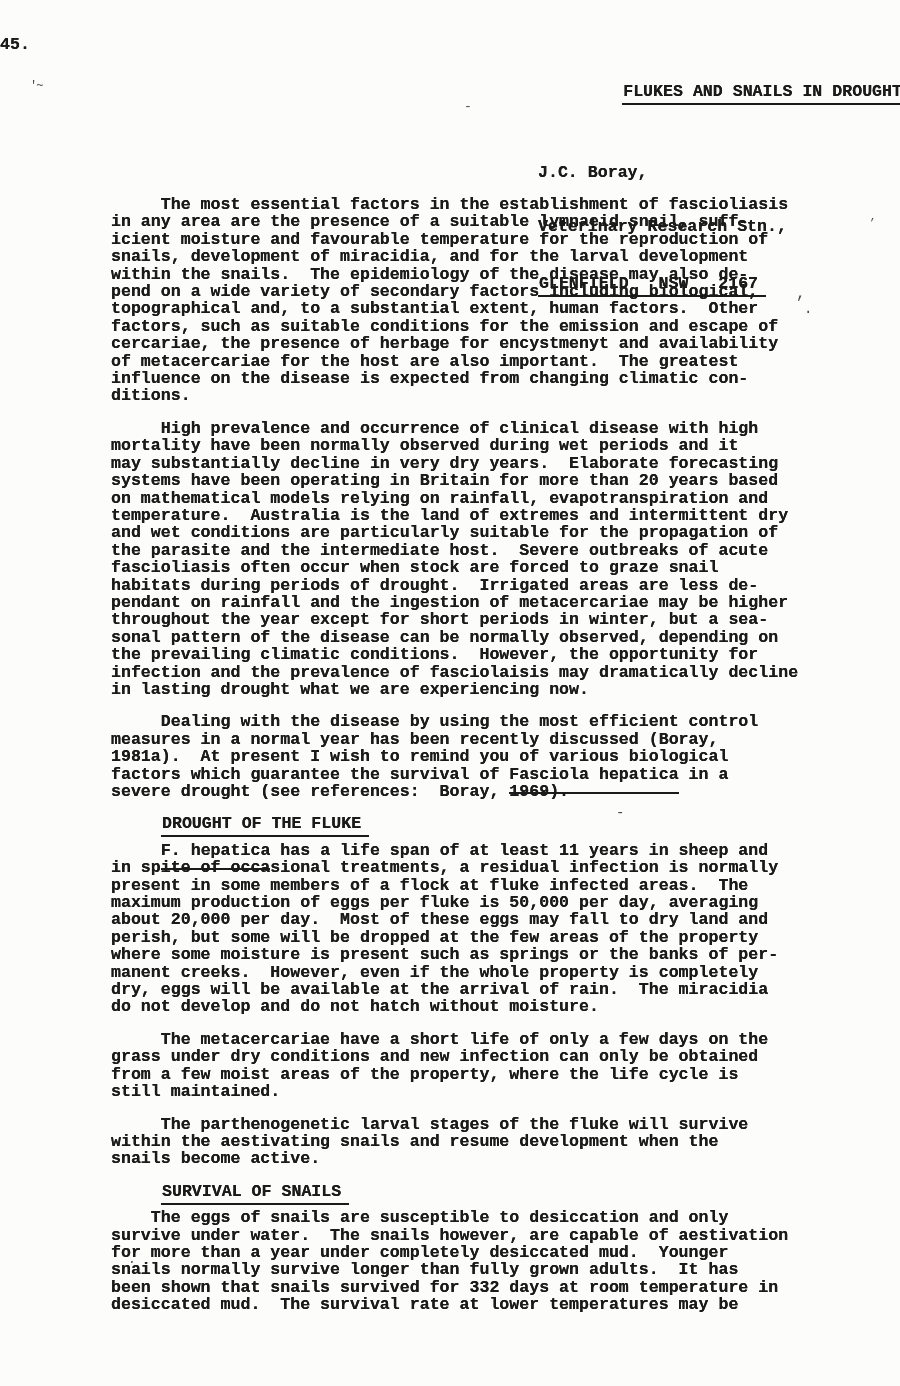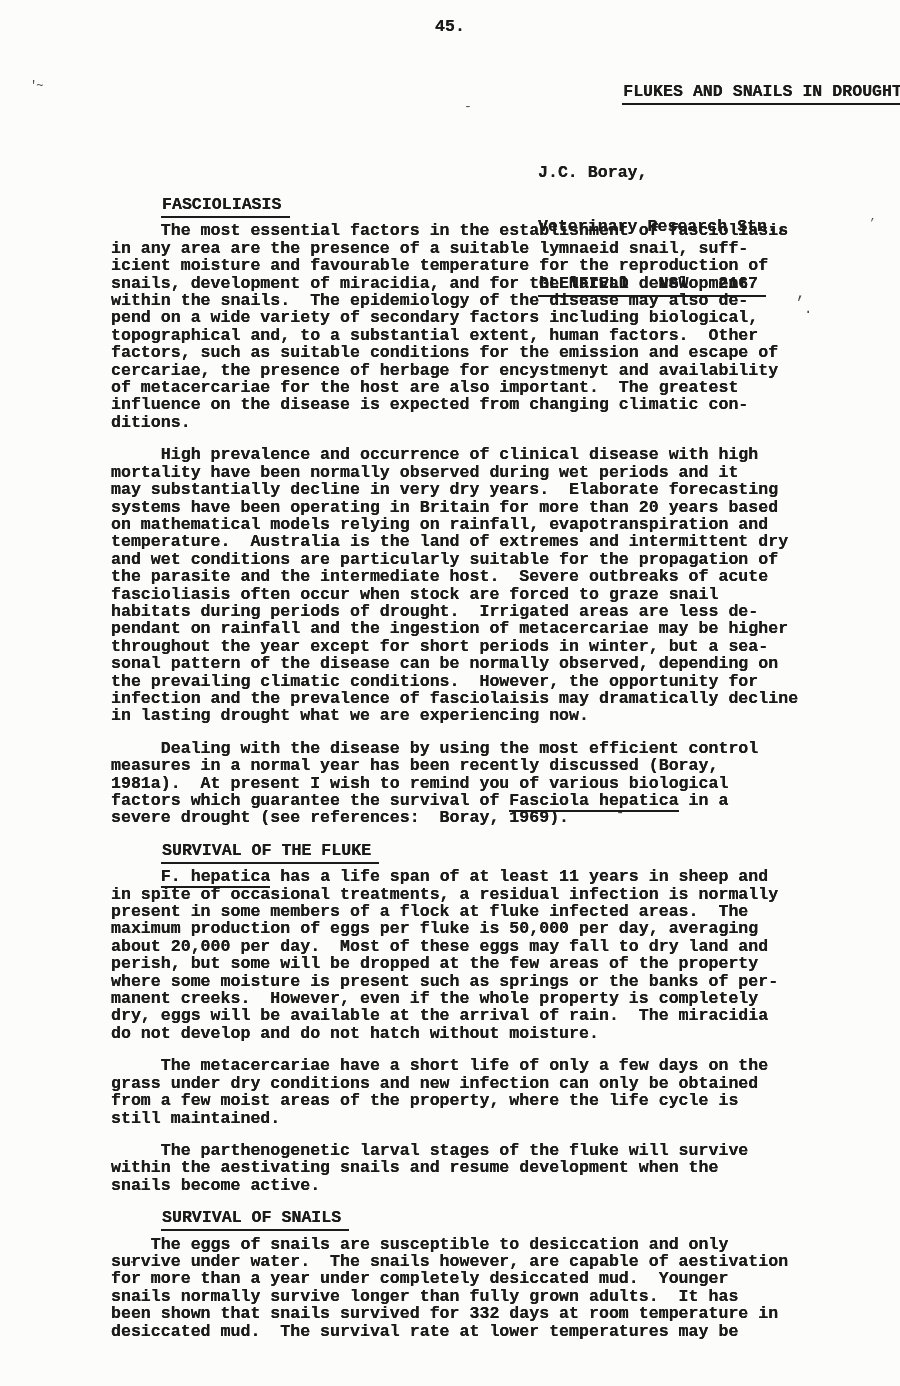--- a/index.html
+++ b/index.html
@@ -8,22 +8,21 @@
     width:900px;height:1386px;
     background:#fcfcfa;
     color:#1b1b1b;
     font-family:"Liberation Mono","DejaVu Sans Mono",monospace;
     font-size:16.6px;
     font-weight:700;
     text-shadow:0 0 .4px currentColor;
     overflow:hidden;
   }
   .pageno{
-    position:absolute;top:17px;left:0;width:100%;
-    text-align:center;
+    position:absolute;top:35px;left:0;width:100%;
   }
   .title-row{
     position:absolute;top:82px;left:10px;width:100%;
     text-align:right;
   }
   .u-ext{
     border-bottom:2.5px solid #1b1b1b;
     padding:0 8px 2px 1px;
   }
   .author{
@@ -32,21 +31,21 @@
   }
   .author .addr{margin-top:3px;}
   .body{
     position:absolute;left:111px;top:196px;width:740px;
     line-height:17.4px;
   }
   .heading{margin:0 0 9px 50px;}
   .para{white-space:pre;margin:0 0 15px 0;}
   .species{
     border-bottom:2px solid currentColor;
-    padding-bottom:0;
+    padding-bottom:8px;
   }
   .artifact{
     position:absolute;color:#4a4a4a;font-weight:400;
     text-shadow:none;line-height:1;
   }
   #a1{left:30px;top:80px;font-size:12px;letter-spacing:-1px;}
   #a2{left:464px;top:100px;font-size:13px;}
   #a3{left:869px;top:218px;font-size:11px;}
   #a4{left:796px;top:286px;font-size:16px;}
   #a5{left:804px;top:305px;font-size:14px;}
@@ -63,21 +62,20 @@
   <div class="title-row"><span class="u-ext">FLUKES AND SNAILS IN DROUGHT</span></div>
 
   <div class="author">
     <div>J.C. Boray,</div>
     <div>Veterinary Research Stn.,</div>
     <div class="addr"><span class="u-ext">GLENFIELD   NSW   2167</span></div>
   </div>
 
   <div class="body">
 
-    <div class="heading"><span class="u-ext">FASCIOLIASIS</span></div>
 
     <div class="para">     The most essential factors in the establishment of fascioliasis
 in any area are the presence of a suitable lymnaeid snail, suff-
 icient moisture and favourable temperature for the reproduction of
 snails, development of miracidia, and for the larval development
 within the snails.  The epidemiology of the disease may also de-
 pend on a wide variety of secondary factors including biological,
 topographical and, to a substantial extent, human factors.  Other
 factors, such as suitable conditions for the emission and escape of
 cercariae, the presence of herbage for encystmenyt and availability
@@ -101,21 +99,21 @@
 the prevailing climatic conditions.  However, the opportunity for
 infection and the prevalence of fasciolaisis may dramatically decline
 in lasting drought what we are experiencing now.</div>
 
     <div class="para"><span>     Dealing with the disease by using the most efficient control
 measures in a normal year has been recently discussed (Boray,
 1981a).  At present I wish to remind you of various biological
 factors which guarantee the survival of </span><span class="species">Fasciola hepatica</span><span> in a
 severe drought (see references:  Boray, 1969).</span></div>
 
-    <div class="heading"><span class="u-ext">SURVIVAL OF THE FLUKE</span></div>
+    <div class="heading"><span class="u-ext">DROUGHT OF THE FLUKE</span></div>
 
     <div class="para"><span>     </span><span class="species">F. hepatica</span><span> has a life span of at least 11 years in sheep and
 in spite of occasional treatments, a residual infection is normally
 present in some members of a flock at fluke infected areas.  The
 maximum production of eggs per fluke is 50,000 per day, averaging
 about 20,000 per day.  Most of these eggs may fall to dry land and
 perish, but some will be dropped at the few areas of the property
 where some moisture is present such as springs or the banks of per-
 manent creeks.  However, even if the whole property is completely
 dry, eggs will be available at the arrival of rain.  The miracidia

